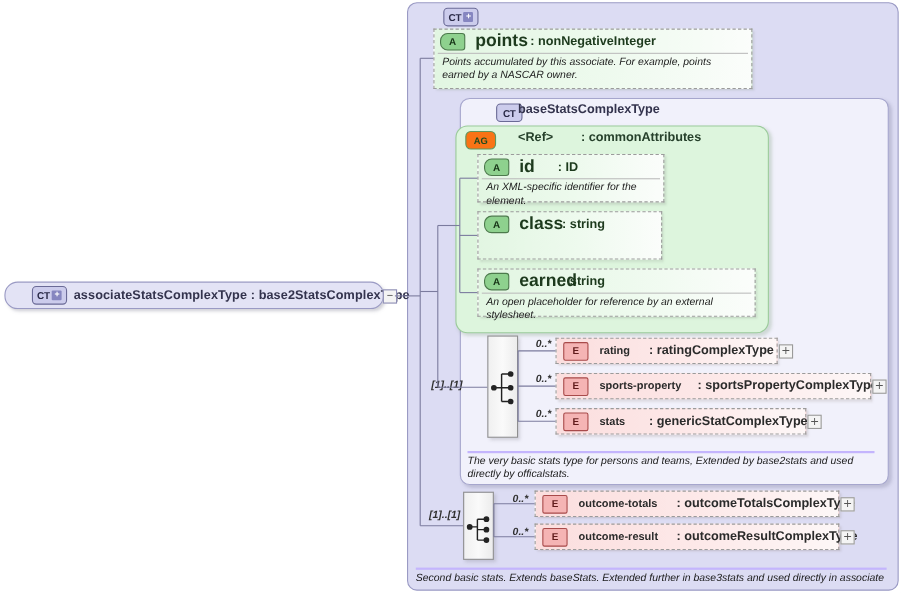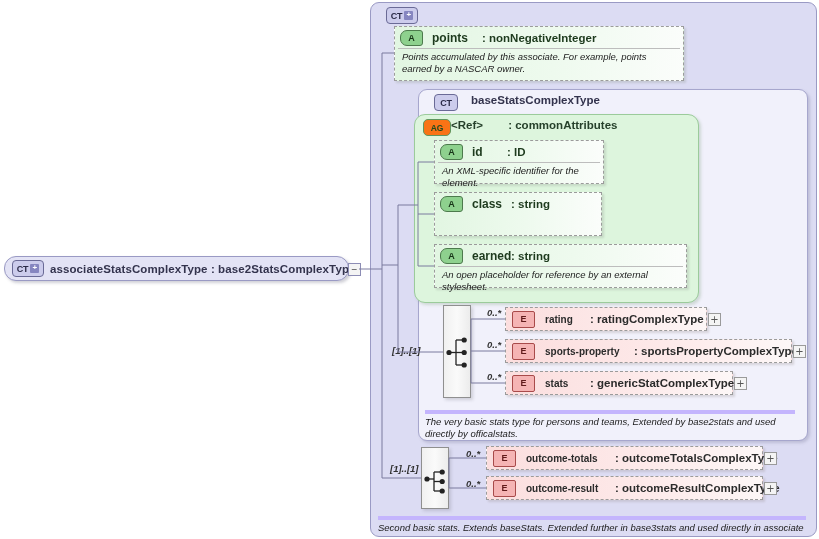--- a/index.html
+++ b/index.html
@@ -39,21 +39,21 @@
     font-size: 11.5px;
     font-weight: bold;
     color: #33334d;
     white-space: nowrap;
     letter-spacing: 0.1px;
   }
 
   
   .badge-ct {
     width: 30px; height: 15px;
-    margin-left: 7px; margin-right: 6px;
+    margin-left: 24px; margin-right: 6px;
     background: #ccccec;
     border: 1px solid #6a6a96;
     border-radius: 4px;
     display: inline-flex;
     align-items: center;
     justify-content: center;
     font-size: 9px;
     font-weight: bold;
     color: #2a2a47;
     letter-spacing: -0.2px;
@@ -115,21 +115,21 @@
     border-radius: 5px;
     display: flex;
     align-items: center;
     justify-content: center;
     font-size: 8.5px;
     font-weight: bold;
     color: #1f4a1f;
   }
   .ag-title {
     position: absolute;
-    left: 36px; top: 4px;
+    left: 56px; top: 4px;
     font-size: 11.5px;
     font-weight: bold;
     color: #26402b;
     white-space: nowrap;
   }
 
   
   .attr {
     background: linear-gradient(to right, #e2f6e2 0%, #eefaee 55%, #fbfdfb 100%);
     border: 1px dashed #9b9b9b;
@@ -148,21 +148,21 @@
     border-radius: 7px 3px 3px 7px;
     display: flex;
     align-items: center;
     justify-content: center;
     font-size: 9px;
     font-weight: bold;
     color: #173417;
     flex: 0 0 auto;
   }
   .attr .name {
-    font-size: 12px;
+    font-size: 16px;
     font-weight: bold;
     color: #1d3a1d;
     margin-left: 9px;
     white-space: nowrap;
   }
   .attr .type {
     font-size: 11.5px;
     font-weight: bold;
     color: #1d3a1d;
     white-space: nowrap;
@@ -268,21 +268,21 @@
     white-space: nowrap;
   }
 
   
   .typedoc {
     position: absolute;
     font-size: 9.5px;
     font-style: italic;
     color: #1a1a1a;
     line-height: 11.5px;
-    border-top: 4px solid #c4b5fd;
+    border-top: 2px solid #c4b5fd;
     padding-top: 2px;
   }
 
   
   #wires { position: absolute; left: 0; top: 0; width: 819px; height: 539px; pointer-events: none; }
   #wires line, #wires path { stroke: #7b7b9e; stroke-width: 1; fill: none; }
 </style>
 </head>
 <body>
 

